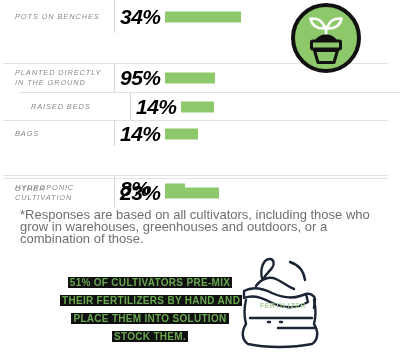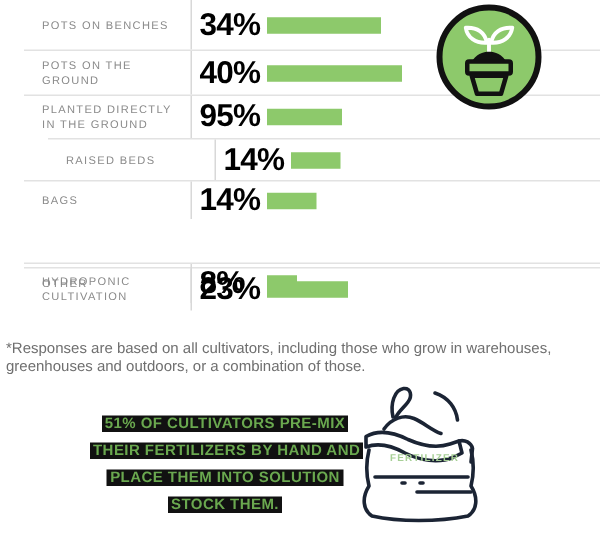--- a/index.html
+++ b/index.html
@@ -19,24 +19,25 @@
   #chart-panel {
     position: absolute;
     left: 0;
     top: 0;
     width: 400px;
     height: 202px;
   }
 
   .chart-row {
     position: absolute;
-    left: 16px;
+    left: 3px;
     width: 385px;
     border-top: 1px solid #e2e2e2;
     box-sizing: border-box;
+    font-style: italic;
   }
   .chart-row.first {
     border-top: none;
   }
 
   .row-label {
     position: absolute;
     left: 12px;
     top: 50%;
     transform: translateY(-50%);
@@ -88,28 +89,27 @@
     position: absolute;
     left: 290px;
     top: 2px;
     width: 72px;
     height: 72px;
   }
 
   
   #footnote {
     position: absolute;
-    left: 4px;
+    left: 20px;
     top: 209px;
     width: 375px;
-    font-size: 10px;
+    font-size: 13px;
     line-height: 12px;
     color: #6f6f6f;
     font-family: "Liberation Sans", sans-serif;
-    margin-top: 18px;
   }
 
   
   #callout {
     position: absolute;
     left: 60px;
     top: 272px;
     width: 180px;
     text-align: center;
   }
@@ -155,28 +155,20 @@
 
   <div class="chart-row first" style="top:0px;height:33px;">
     <div class="row-label">POTS ON BENCHES</div>
     <div class="row-divider"></div>
     <div class="row-value">34%</div>
     <div class="row-bar-track">
       <div class="row-bar" style="width:76px;"></div>
     </div>
   </div>
 
-  <div class="chart-row" style="top:33px;height:30px;">
-    <div class="row-label">POTS ON THE GROUND</div>
-    <div class="row-divider"></div>
-    <div class="row-value">40%</div>
-    <div class="row-bar-track">
-      <div class="row-bar" style="width:90px;"></div>
-    </div>
-  </div>
 
   <div class="chart-row" style="top:63px;height:29px;">
     <div class="row-label">PLANTED DIRECTLY IN THE GROUND</div>
     <div class="row-divider"></div>
     <div class="row-value">95%</div>
     <div class="row-bar-track">
       <div class="row-bar" style="width:50px;"></div>
     </div>
   </div>
 

